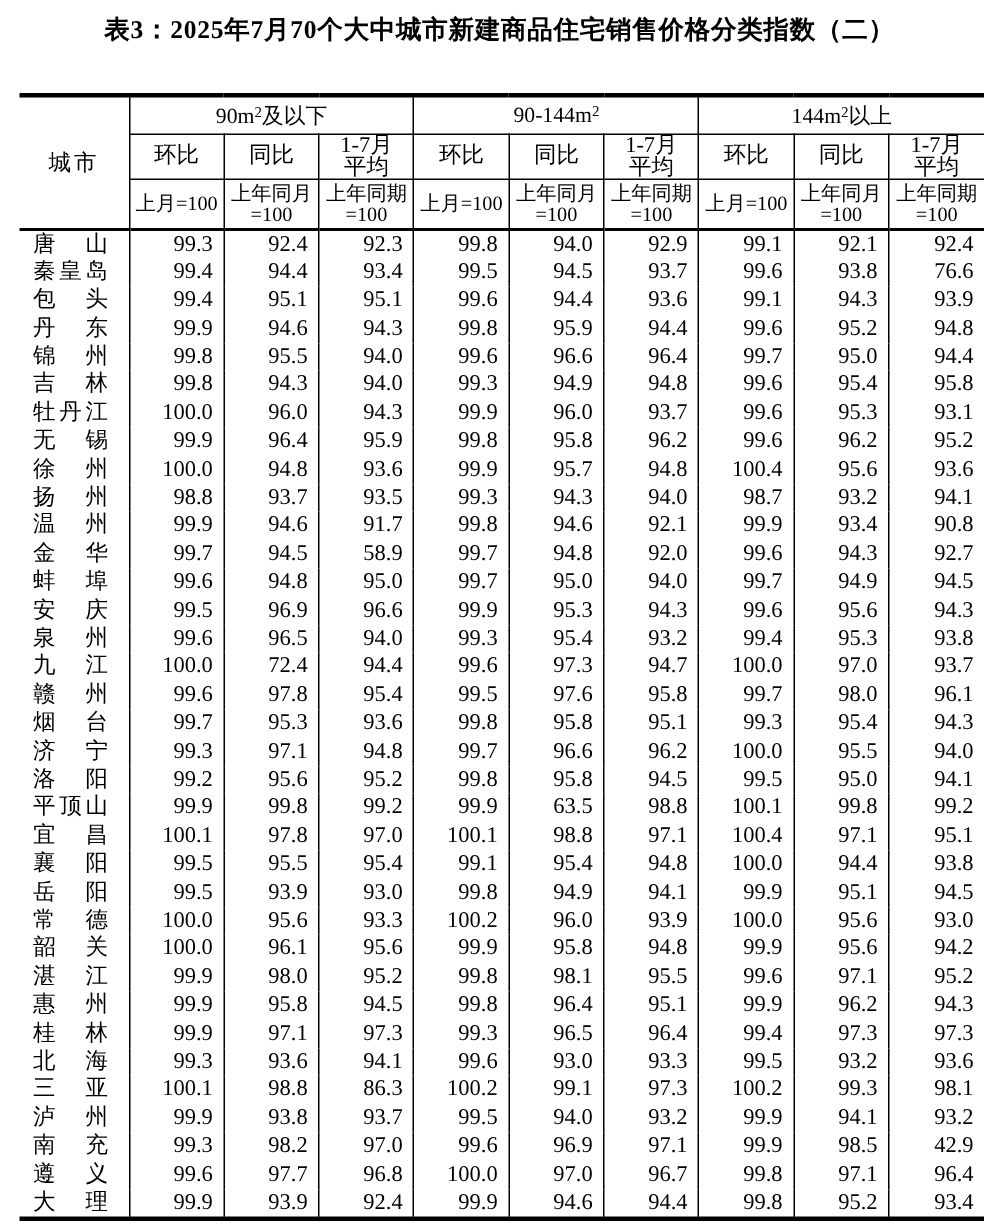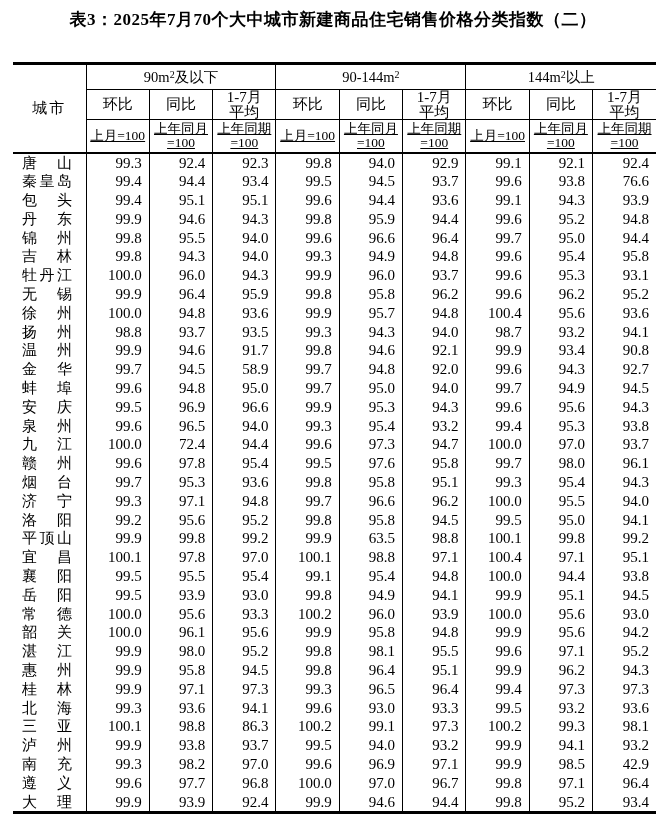--- a/index.html
+++ b/index.html
@@ -36,21 +36,21 @@
     border-top: 3px solid #000;
     border-bottom: 3px solid #000;
   }
   col.c-city { width: 73px; }
   col.c-d { width: 63.3px; }
 
   th, td { padding: 0; font-weight: normal; }
 
   tr.r-group { height: 26px; }
   tr.r-sub   { height: 29px; }
-  tr.r-base  { height: 33px; text-decoration: underline; }
+  tr.r-base  { height: 33px; }
 
   th.city-head {
     border-right: 1px solid #000;
     border-bottom: 2px solid #000;
     font-size: 15px;
     text-align: center;
     vertical-align: middle;
     letter-spacing: 2px;
     font-family: Liberation Serif, serif;
   }

